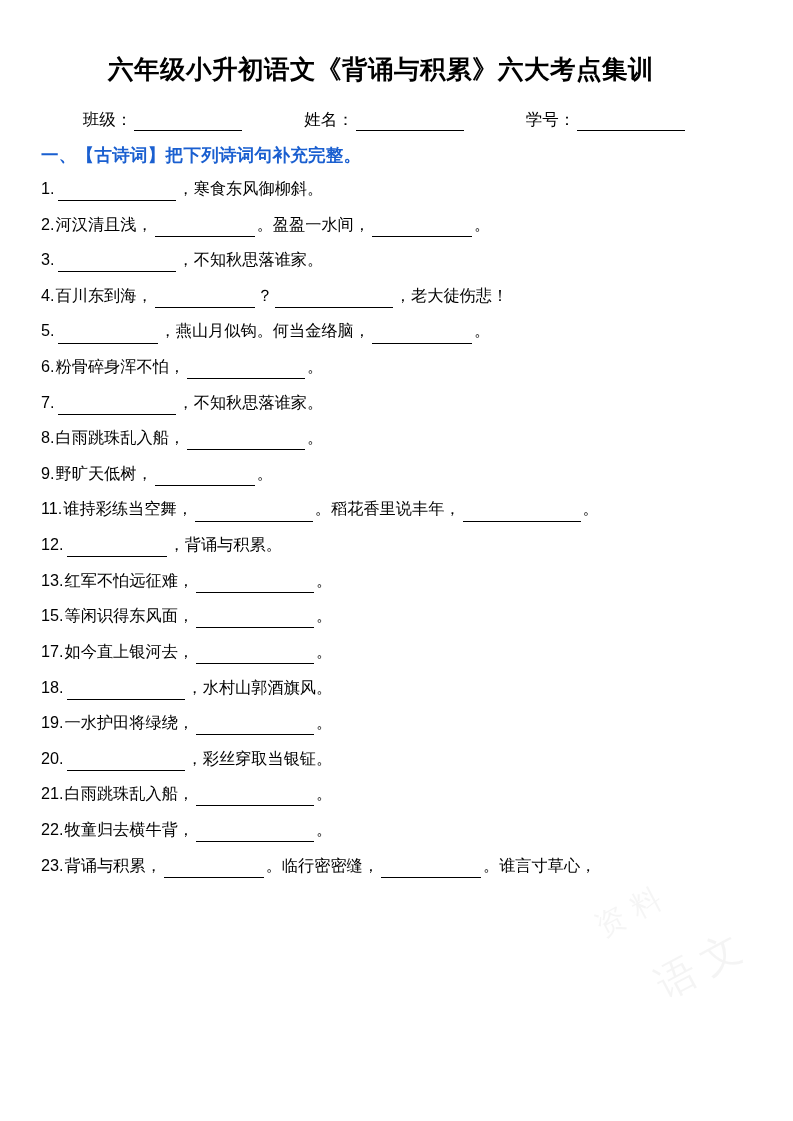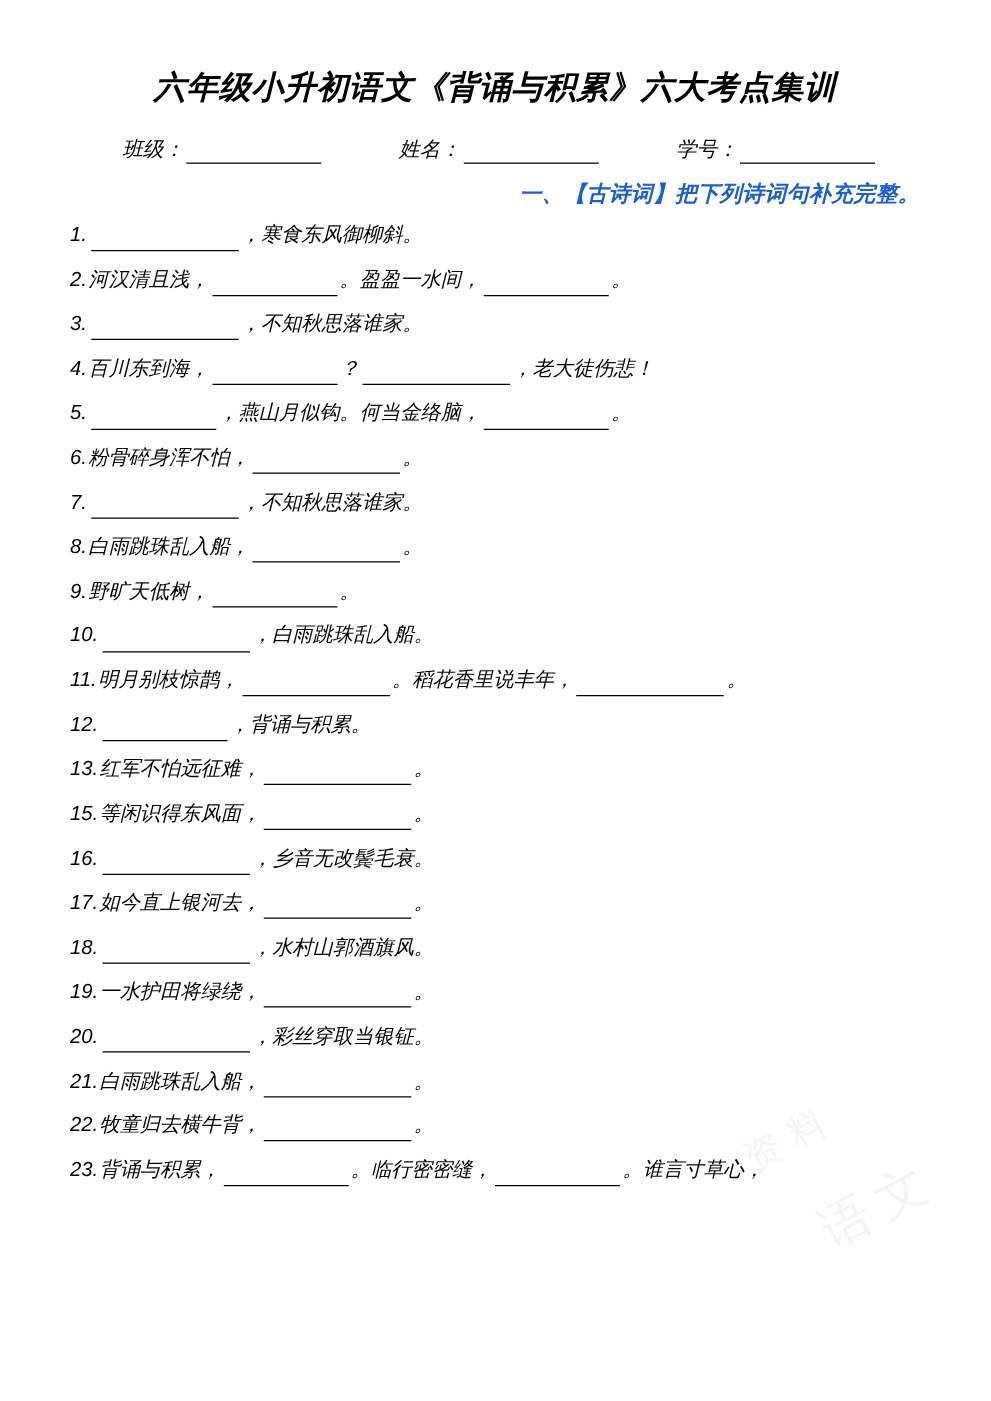--- a/index.html
+++ b/index.html
@@ -20,24 +20,23 @@
   }
   .sheet {
     position: absolute;
     left: 0; top: 0;
     width: 793px;
     height: 1121px;
     background: #ffffff;
   }
   .content {
     position: absolute;
-    left: 56px;
+    left: 41px;
     top: 44px;
     width: 680px;
-    font-style: italic;
   }
   .doc-title {
     font-size: 25.5px;
     font-weight: bold;
     text-align: center;
     letter-spacing: 0.5px;
     color: #000;
     margin: 0 0 4px 0;
     padding-top: 8px;
     white-space: nowrap;
@@ -65,21 +64,20 @@
     height: 17px;
   }
   .info-gap { width: 26px; }
   .section-head {
     color: #1a5fd0;
     font-weight: bold;
     font-size: 17.5px;
     margin-top: 12px;
     margin-bottom: 9px;
     letter-spacing: 0.3px;
-    text-align: right;
   }
   .q {
     font-size: 16.2px;
     color: #000;
     line-height: 1.55;
     margin-bottom: 10.5px;
     white-space: nowrap;
     display: flex;
     align-items: flex-end;
   }
@@ -192,27 +190,22 @@
             <span class="blank b-l"></span>
             <span class="txt">。</span>
           </div>
           <div class="q">
             <span class="num">9.</span>
             <span class="txt">野旷天低树，</span>
             <span class="blank b-m"></span>
             <span class="txt">。</span>
           </div>
           <div class="q">
-            <span class="num">10.</span>
-            <span class="blank b-l"></span>
-            <span class="txt">，白雨跳珠乱入船。</span>
-          </div>
-          <div class="q">
             <span class="num">11.</span>
-            <span class="txt">明月别枝惊鹊，</span>
+            <span class="txt">谁持彩练当空舞，</span>
             <span class="blank b-l"></span>
             <span class="txt">。稻花香里说丰年，</span>
             <span class="blank b-l"></span>
             <span class="txt">。</span>
           </div>
           <div class="q">
             <span class="num">12.</span>
             <span class="blank b-m"></span>
             <span class="txt">，背诵与积累。</span>
           </div>
@@ -220,25 +213,20 @@
             <span class="num">13.</span>
             <span class="txt">红军不怕远征难，</span>
             <span class="blank b-l"></span>
             <span class="txt">。</span>
           </div>
           <div class="q">
             <span class="num">15.</span>
             <span class="txt">等闲识得东风面，</span>
             <span class="blank b-l"></span>
             <span class="txt">。</span>
-          </div>
-          <div class="q">
-            <span class="num">16.</span>
-            <span class="blank b-l"></span>
-            <span class="txt">，乡音无改鬓毛衰。</span>
           </div>
           <div class="q">
             <span class="num">17.</span>
             <span class="txt">如今直上银河去，</span>
             <span class="blank b-l"></span>
             <span class="txt">。</span>
           </div>
           <div class="q">
             <span class="num">18.</span>
             <span class="blank b-l"></span>

